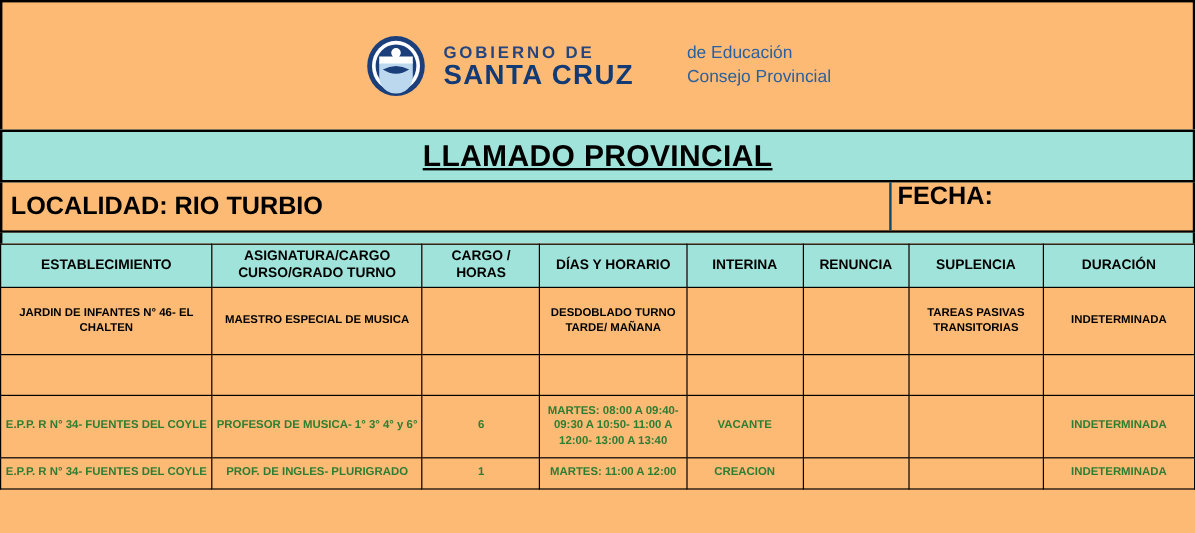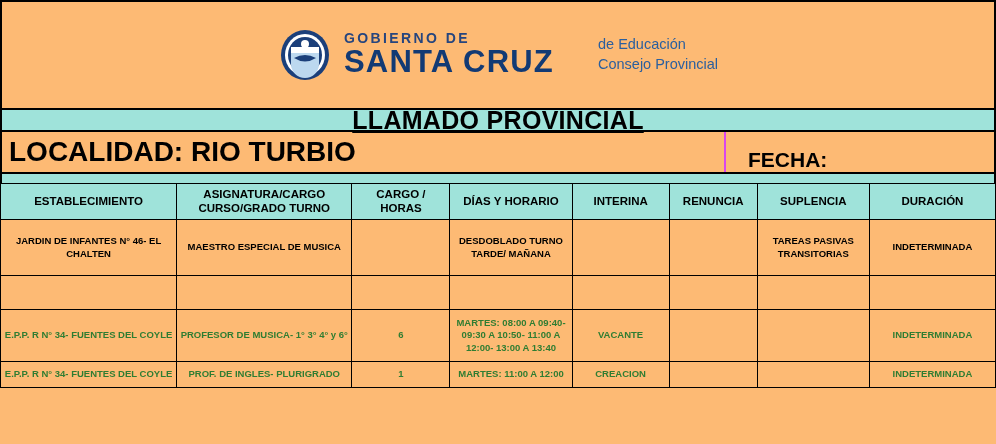--- a/index.html
+++ b/index.html
@@ -43,37 +43,37 @@
     line-height: 1.05;
     color: #1b3f7a;
   }
   .gov-text .line1 {
     font-size: 14px;
     letter-spacing: 2.4px;
     font-weight: bold;
     color: #26457e;
   }
   .gov-text .line2 {
-    font-size: 31px;
+    font-size: 23px;
     letter-spacing: 1.2px;
     font-weight: bold;
     color: #123a74;
   }
   .cpe-text {
     color: #2b5f9e;
     font-size: 14.5px;
     line-height: 1.35;
     margin-left: 18px;
   }
 
   
   .title-row {
     border: 2px solid #000000;
     background: #9fe3da;
-    height: 24px;
+    height: 44px;
     box-sizing: border-box;
     display: flex;
     align-items: center;
     justify-content: center;
   }
   .title-row .title-text {
     font-size: 25px;
     font-weight: bold;
     color: #000000;
     text-decoration: underline;
@@ -89,30 +89,30 @@
     display: flex;
     align-items: stretch;
   }
   .locality-left {
     flex: 1 1 auto;
     display: flex;
     align-items: center;
     padding-left: 7px;
   }
   .locality-left .lab {
-    font-size: 28px;
+    font-size: 21px;
     font-weight: bold;
     color: #000;
   }
   .locality-right {
     width: 246px;
-    border-left: 2px solid #d946ef;
-    display: flex;
-    align-items: flex-end;
-    padding-left: 22px;
+    border-left: 2px solid #0c4a6e;
+    display: flex;
+    align-items: flex-start;
+    padding-left: 5px;
     gap: 22px;
   }
   .locality-right .fecha-lab {
     font-size: 21px;
     font-weight: bold;
   }
   .locality-right .fecha-val {
     font-size: 19px;
     font-weight: bold;
   }

